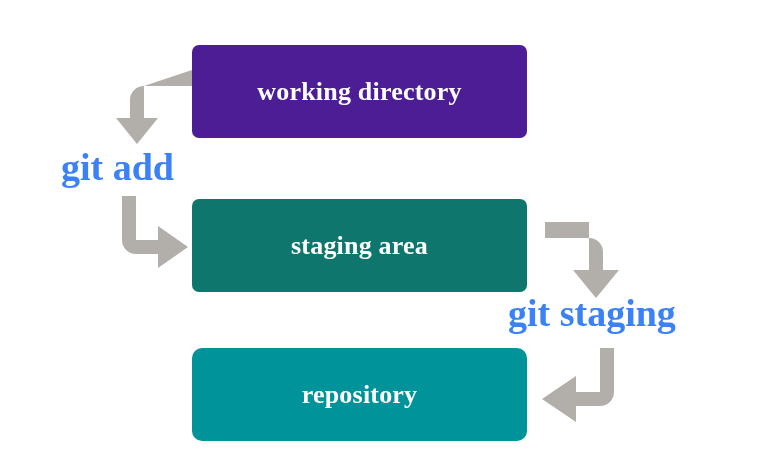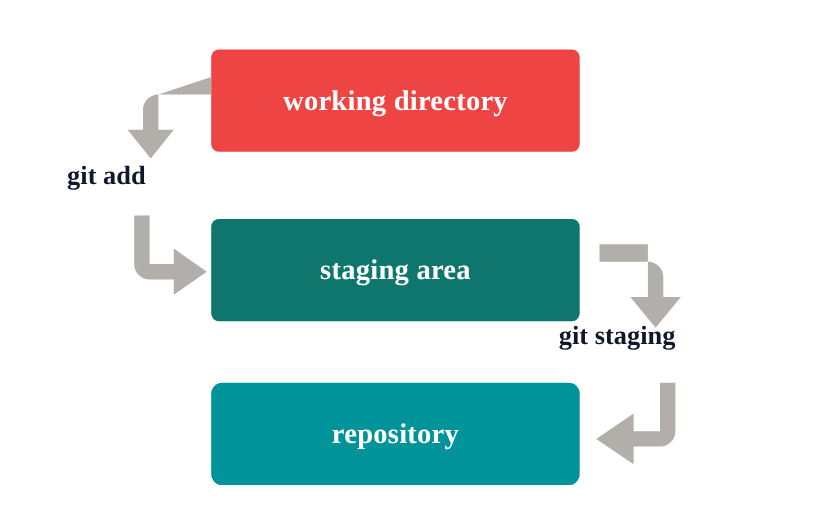--- a/index.html
+++ b/index.html
@@ -38,22 +38,22 @@
     white-space: nowrap;
   }
   #node-working-directory { top: 45px;  background: #F04A28; }
   #node-staging-area      { top: 199px; background: #C9A20A; }
   #node-repository        { top: 348px; background: #00939A; }
 
   .edge-label {
     position: absolute;
     font-family: "Liberation Serif", serif;
     font-weight: bold;
-    font-size: 24px;
-    color: #0f172a;
+    font-size: 38px;
+    color: #3b82f6;
     white-space: nowrap;
     line-height: 1;
   }
   #label-git-add    { left: 61px;  top: 148px; }
   #label-git-commit { left: 508px; top: 294px; }
 
   .arrow-svg {
     position: absolute;
     overflow: visible;
   }
@@ -61,21 +61,21 @@
   #arrow-label-to-sa  { left: 110px; top: 196px; width: 92px;  height: 82px; }
   #arrow-sa-to-label  { left: 545px; top: 222px; width: 92px;  height: 78px; }
   #arrow-label-to-repo{ left: 532px; top: 348px; width: 100px; height: 82px; }
   .arrow-shape { fill: #B2AEA9; }
 </style>
 </head>
 <body>
 
 <div id="diagram-canvas">
 
-  <div class="node-box" id="node-working-directory" style="background: #ef4444; text-align: right;">
+  <div class="node-box" id="node-working-directory" style="background: #4c1d95; text-align: right;">
     <span class="node-label">working directory</span>
   </div>
 
   <div class="node-box" id="node-staging-area" style="background: #0f766e;">
     <span class="node-label">staging area</span>
   </div>
 
   <div class="node-box" id="node-repository" style="background: rgb(0, 147, 154); border-radius: 10px;">
     <span class="node-label">repository</span>
   </div>

